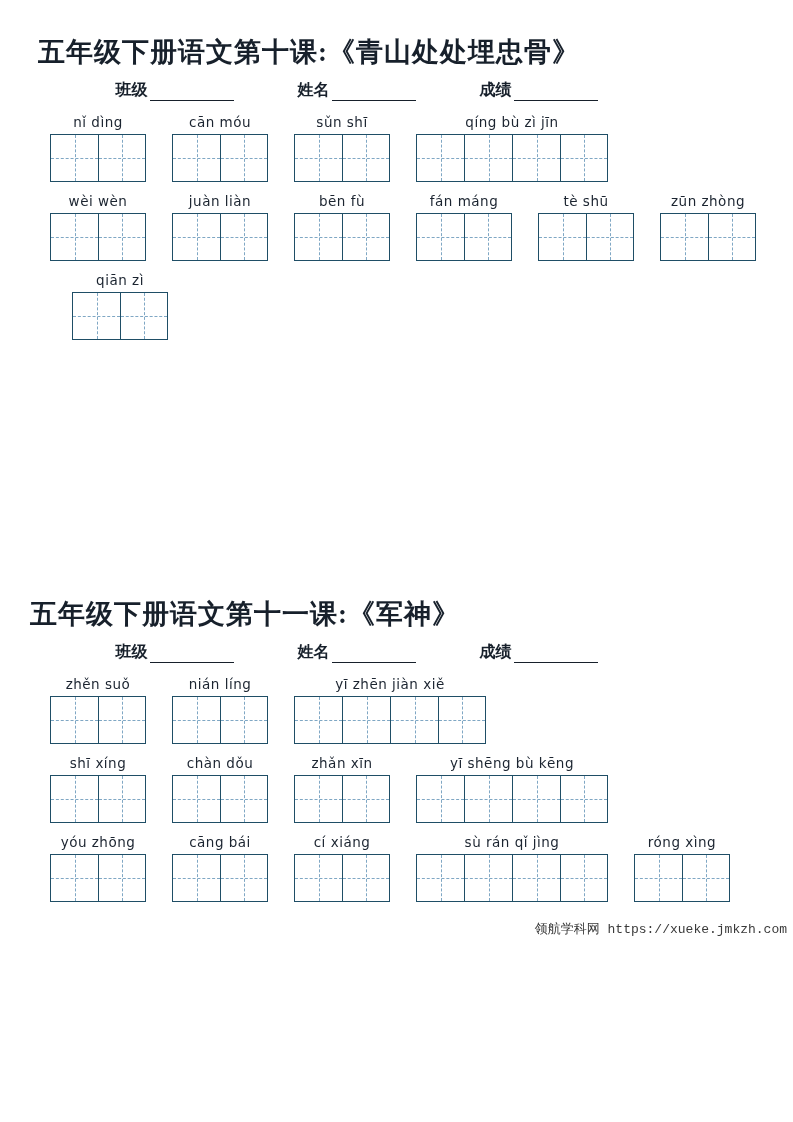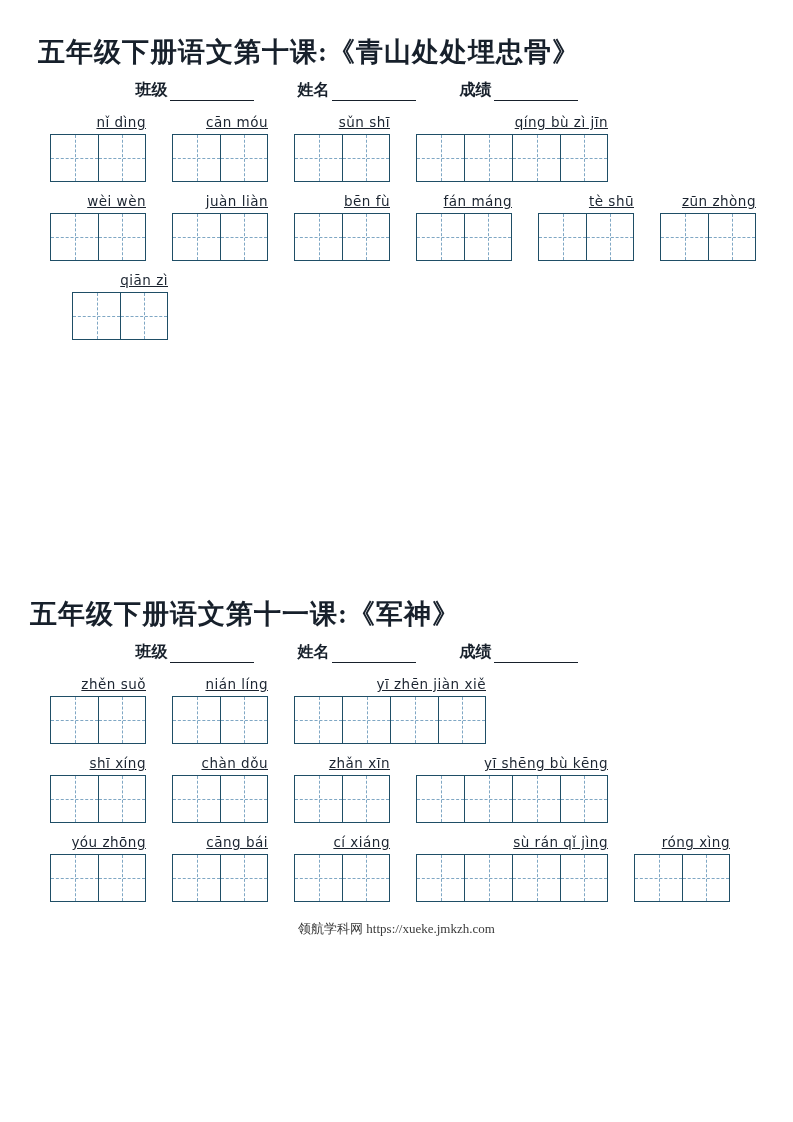--- a/index.html
+++ b/index.html
@@ -40,21 +40,21 @@
     color: #17202b;
     margin: 0 0 4px 0;
     padding: 0 30px;
   }
   #section-0 .title { text-align: left; padding-left: 38px; font-size: 27px; }
   #section-1 .title { text-align: left; font-size: 27px; }
 
   .meta-row {
     display: flex;
     justify-content: center;
-    gap: 44px;
+    gap: 64px;
     margin-top: 10px;
     margin-bottom: 12px;
     padding-right: 80px;
   }
   .meta-item {
     font-family: "Liberation Serif", serif;
     font-weight: bold;
     font-size: 16px;
     display: flex;
     align-items: flex-end;
@@ -75,27 +75,26 @@
     align-items: flex-start;
     margin-bottom: 10px;
   }
   .word {
     margin-right: 26px;
   }
   .pinyin {
     font-family: "DejaVu Sans", sans-serif;
     font-size: 13.5px;
     color: #1b2430;
-    text-align: right;
+    text-align: center;
     margin-bottom: 3px;
     letter-spacing: 0.5px;
     white-space: nowrap;
     height: 18px;
     line-height: 18px;
-    text-decoration: underline;
   }
   .boxes {
     display: flex;
   }
   .cell {
     width: 48px;
     height: 48px;
     box-sizing: border-box;
     border: 1.3px solid #1f4e66;
     border-right: none;
@@ -118,24 +117,24 @@
     left: 50%;
     border-left: 1px dashed #7fa7c4;
   }
 
   
   .footer {
     position: absolute;
     left: 0;
     bottom: 18px;
     width: 793px;
-    text-align: center;
+    text-align: right;
     font-size: 13px;
     color: #3a3a3a;
-    font-family: Liberation Serif, serif;
+    font-family: Liberation Mono, monospace;
   }
   .footer .wm {
     display: inline-block;
     padding: 2px 6px;
   }
 </style>
 </head>
 <body>
 
 <div class="page">

